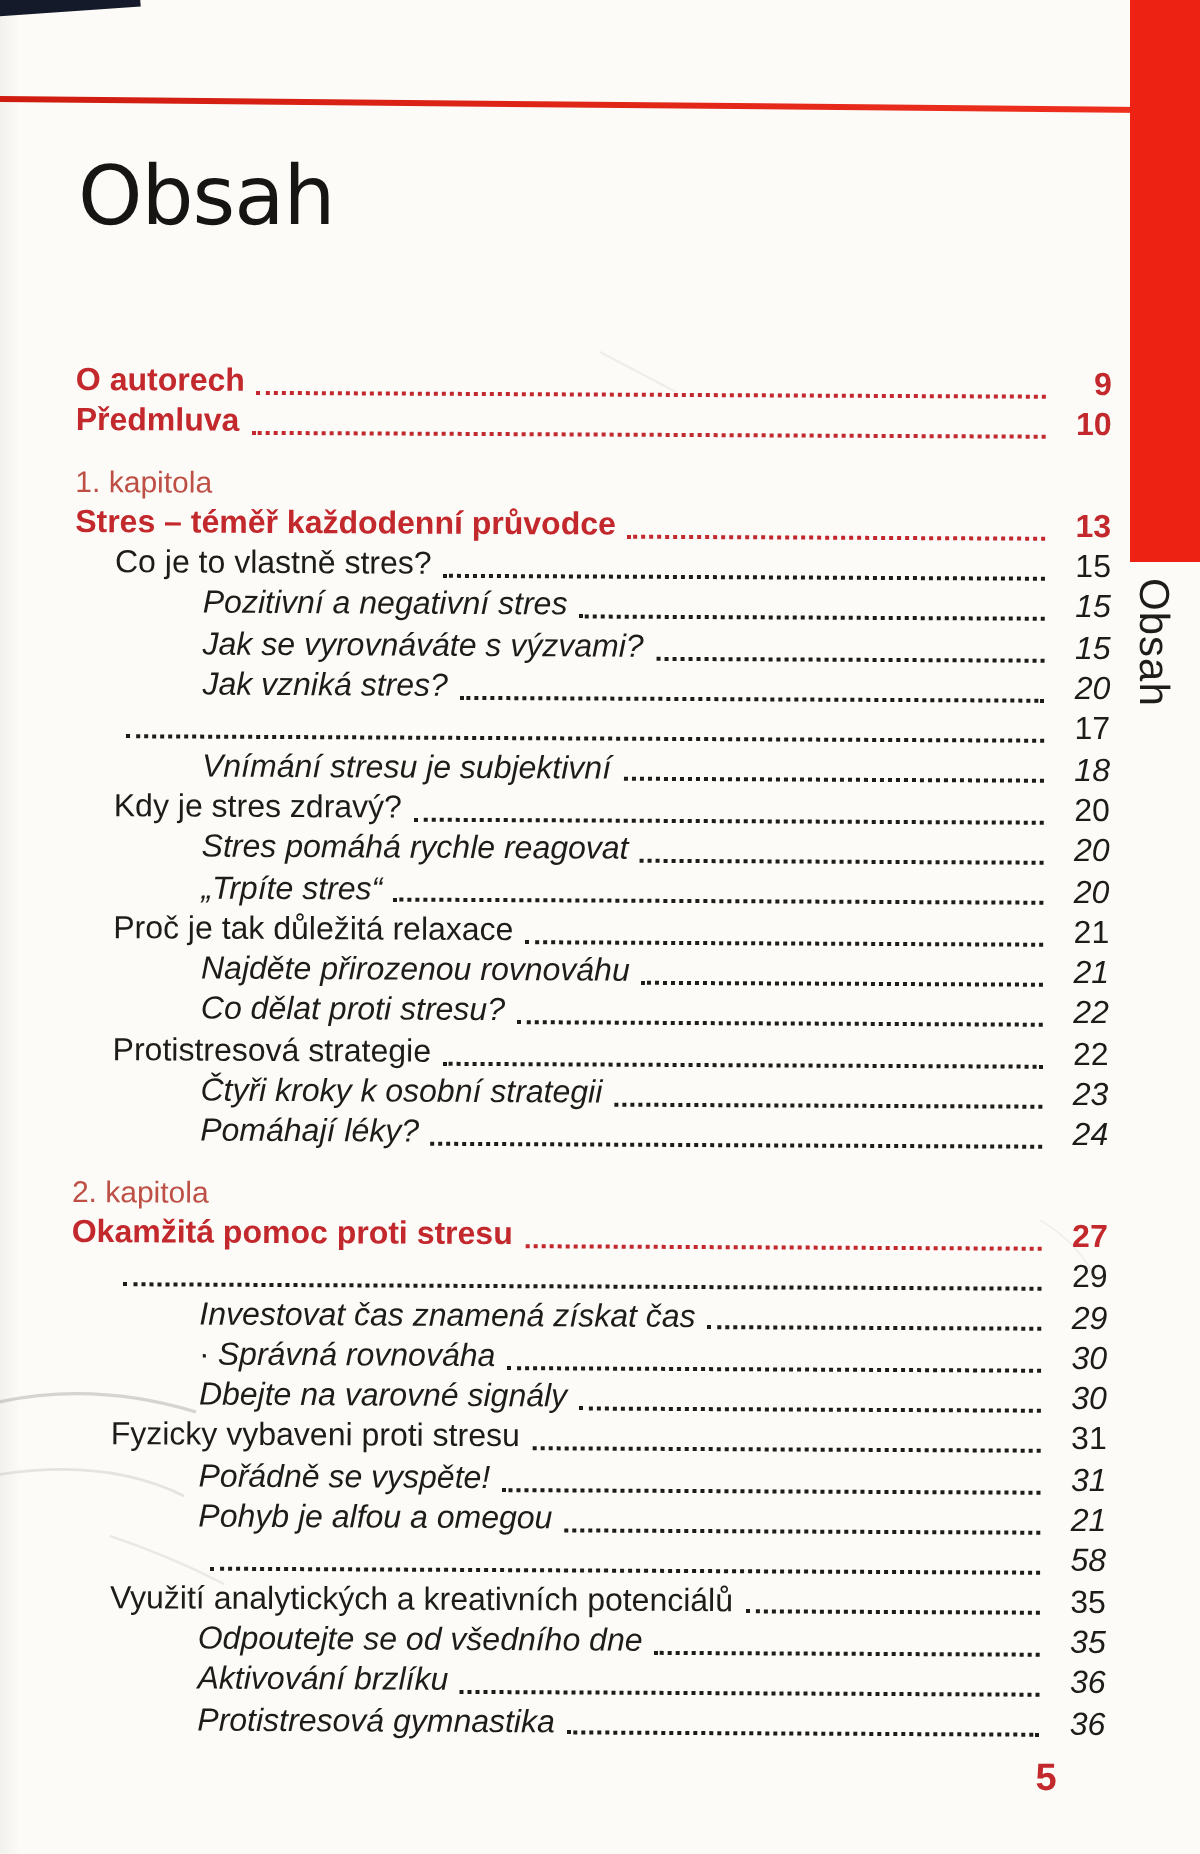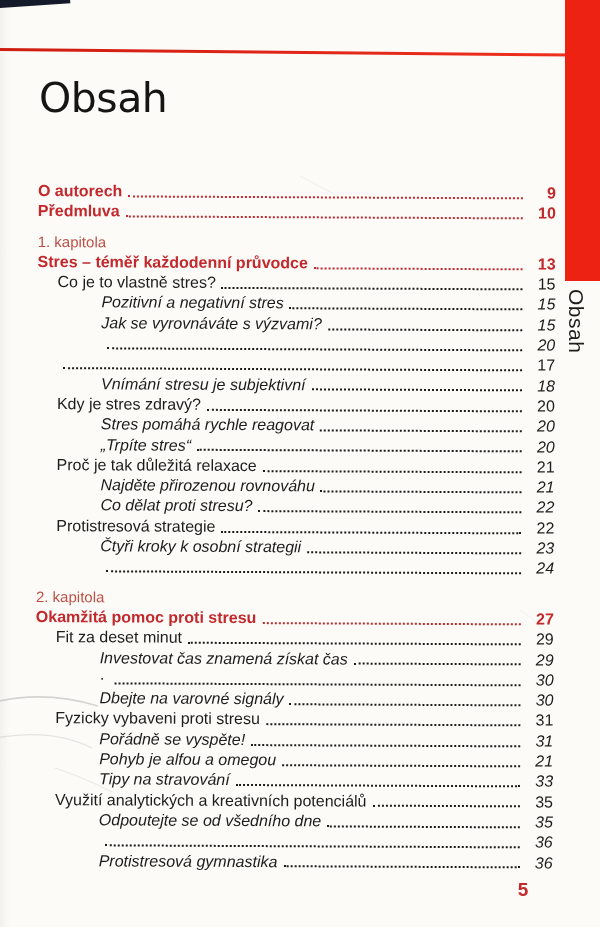--- a/index.html
+++ b/index.html
@@ -131,20 +131,21 @@
     <span class="entry-text">Pozitivní a negativní stres</span>
     <span class="dots"></span>
     <span class="pagenum">15</span>
   </div>
       <div class="row l2">
     <span class="entry-text">Jak se vyrovnáváte s výzvami?</span>
     <span class="dots"></span>
     <span class="pagenum">15</span>
   </div>
       <div class="row l2">
+    <span class="entry-text">Jak vzniká stres?</span>
     <span class="dots"></span>
     <span class="pagenum">20</span>
   </div>
       <div class="row l1">
     <span class="dots"></span>
     <span class="pagenum">17</span>
   </div>
       <div class="row l2">
     <span class="entry-text">Vnímání stresu je subjektivní</span>
     <span class="dots"></span>
@@ -184,44 +185,45 @@
     <span class="entry-text">Protistresová strategie</span>
     <span class="dots"></span>
     <span class="pagenum">22</span>
   </div>
       <div class="row l2">
     <span class="entry-text">Čtyři kroky k osobní strategii</span>
     <span class="dots"></span>
     <span class="pagenum">23</span>
   </div>
       <div class="row l2">
+    <span class="entry-text">Pomáhají léky?</span>
     <span class="dots"></span>
     <span class="pagenum">24</span>
   </div>
       <div class="row label gap-before">
     <span class="entry-text">2. kapitola</span>
 
   </div>
       <div class="row chapter">
     <span class="entry-text">Okamžitá pomoc proti stresu</span>
     <span class="dots"></span>
     <span class="pagenum">27</span>
   </div>
       <div class="row l1">
-    <span class="entry-text">Fit za deset minut</span>
     <span class="dots"></span>
     <span class="pagenum">29</span>
   </div>
       <div class="row l2">
     <span class="entry-text">Investovat čas znamená získat čas</span>
     <span class="dots"></span>
     <span class="pagenum">29</span>
   </div>
       <div class="row l2">
     <span class="bullet">·</span>
+        <span class="entry-text">Správná rovnováha</span>
     <span class="dots"></span>
     <span class="pagenum">30</span>
   </div>
       <div class="row l2">
     <span class="entry-text">Dbejte na varovné signály</span>
     <span class="dots"></span>
     <span class="pagenum">30</span>
   </div>
       <div class="row l1">
     <span class="entry-text">Fyzicky vybaveni proti stresu</span>
@@ -232,35 +234,35 @@
     <span class="entry-text">Pořádně se vyspěte!</span>
     <span class="dots"></span>
     <span class="pagenum">31</span>
   </div>
       <div class="row l2">
     <span class="entry-text">Pohyb je alfou a omegou</span>
     <span class="dots"></span>
     <span class="pagenum">21</span>
   </div>
       <div class="row l2">
-    <span class="entry-text">Tipy na stravování</span>
-    <span class="dots"></span>
-    <span class="pagenum">33</span>
+    <span class="dots"></span>
+    <span class="pagenum">58</span>
   </div>
       <div class="row l1">
     <span class="entry-text">Využití analytických a kreativních potenciálů</span>
     <span class="dots"></span>
     <span class="pagenum">35</span>
   </div>
       <div class="row l2">
     <span class="entry-text">Odpoutejte se od všedního dne</span>
     <span class="dots"></span>
     <span class="pagenum">35</span>
   </div>
       <div class="row l2">
+    <span class="entry-text">Aktivování brzlíku</span>
     <span class="dots"></span>
     <span class="pagenum">36</span>
   </div>
       <div class="row l2">
     <span class="entry-text">Protistresová gymnastika</span>
     <span class="dots"></span>
     <span class="pagenum">36</span>
   </div>
     </div>
 

